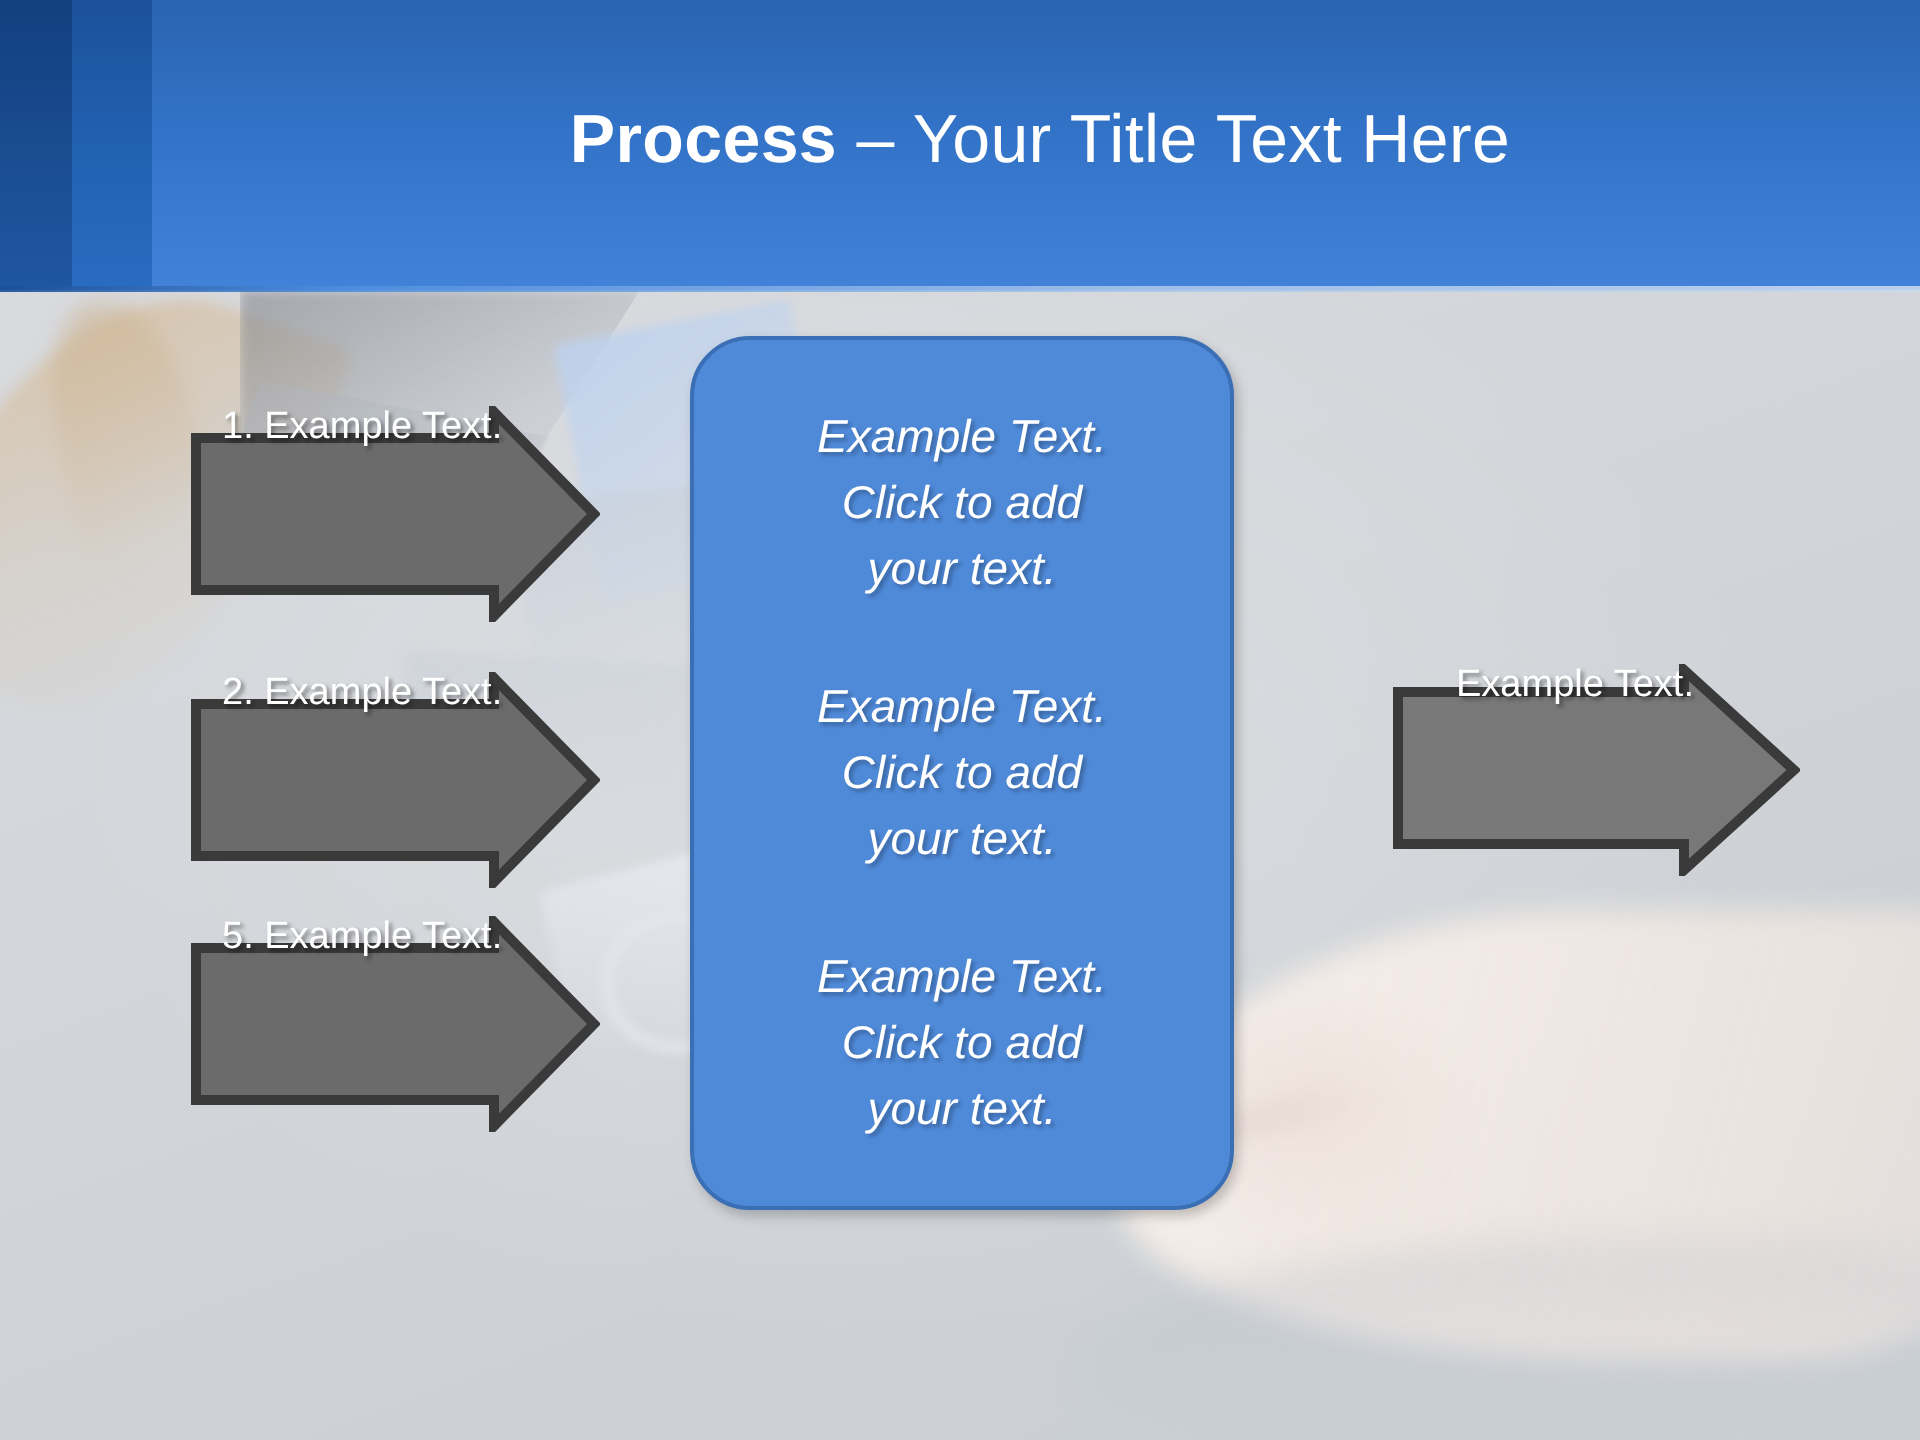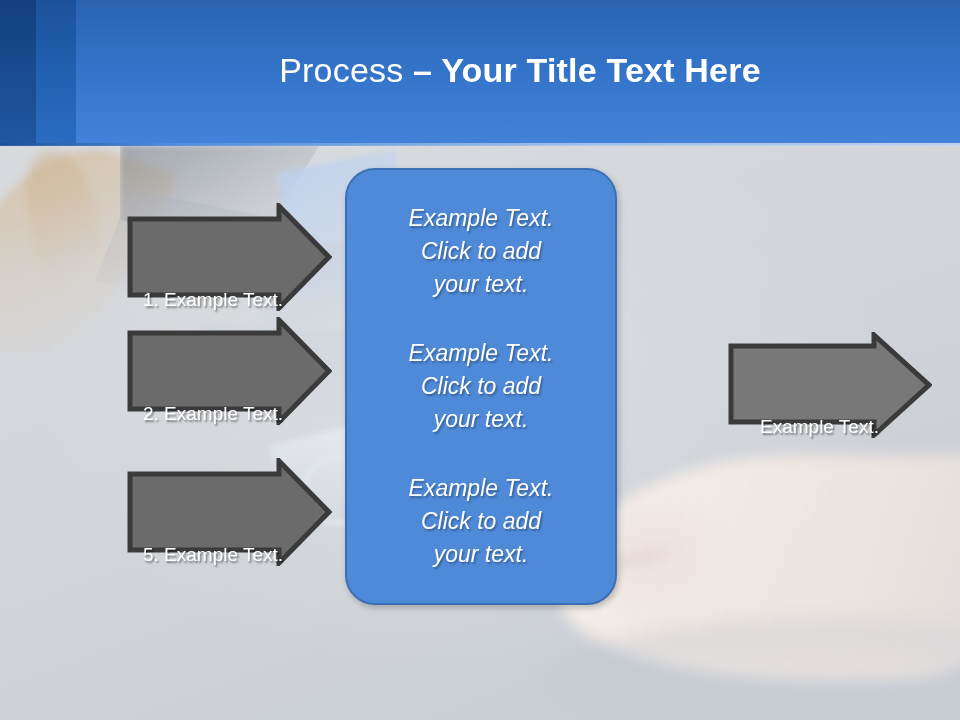--- a/index.html
+++ b/index.html
@@ -181,30 +181,29 @@
     position: absolute;
     left: 120px; top: 48px;
     width: 800px;
     text-align: center;
     color: #ffffff;
     font-size: 34px;
     line-height: 44px;
     letter-spacing: .2px;
     white-space: nowrap;
   }
-  .title-strong { font-weight: normal; margin-top: 36px; }
-  .title-rest   { font-weight: bold; }
+  .title-strong { font-weight: bold; margin-top: 36px; }
+  .title-rest   { font-weight: normal; }
 
   
   .arrow {
     position: absolute;
     display: flex;
-    align-items: flex-end;
+    align-items: flex-start;
     box-sizing: border-box;
-    margin-left: 32px;
   }
   .arrow .arrow-shape {
     position: absolute;
     inset: 0;
   }
   .arrow .arrow-label {
     position: relative;
     z-index: 2;
     color: #ffffff;
     font-size: 19px;
@@ -278,21 +277,21 @@
   </div>
   <div class="title-underline"></div>
 
   <div class="arrow arrow-left" style="left:95px; top:203px; width:205px; height:108px;">
     <svg class="arrow-shape" viewBox="0 0 205 108" preserveAspectRatio="none">
       <polygon points="3,16 152,16 152,3 202,54 152,105 152,92 3,92" fill="#6b6b6b" stroke="#3a3a3a" stroke-width="5" stroke-linejoin="miter"></polygon>
     </svg>
     <span class="arrow-label">1. Example Text.</span>
   </div>
 
-  <div class="arrow arrow-left" style="left:95px; top:317px; width:205px; height:108px;">
+  <div class="arrow arrow-left" style="left:95px; top:336px; width:205px; height:108px;">
     <svg class="arrow-shape" viewBox="0 0 205 108" preserveAspectRatio="none">
       <polygon points="3,16 152,16 152,3 202,54 152,105 152,92 3,92" fill="#6b6b6b" stroke="#3a3a3a" stroke-width="5" stroke-linejoin="miter"></polygon>
     </svg>
     <span class="arrow-label">2. Example Text.</span>
   </div>
 
   <div class="arrow arrow-left" style="left:95px; top:458px; width:205px; height:108px;">
     <svg class="arrow-shape" viewBox="0 0 205 108" preserveAspectRatio="none">
       <polygon points="3,16 152,16 152,3 202,54 152,105 152,92 3,92" fill="#6b6b6b" stroke="#3a3a3a" stroke-width="5" stroke-linejoin="miter"></polygon>
     </svg>

